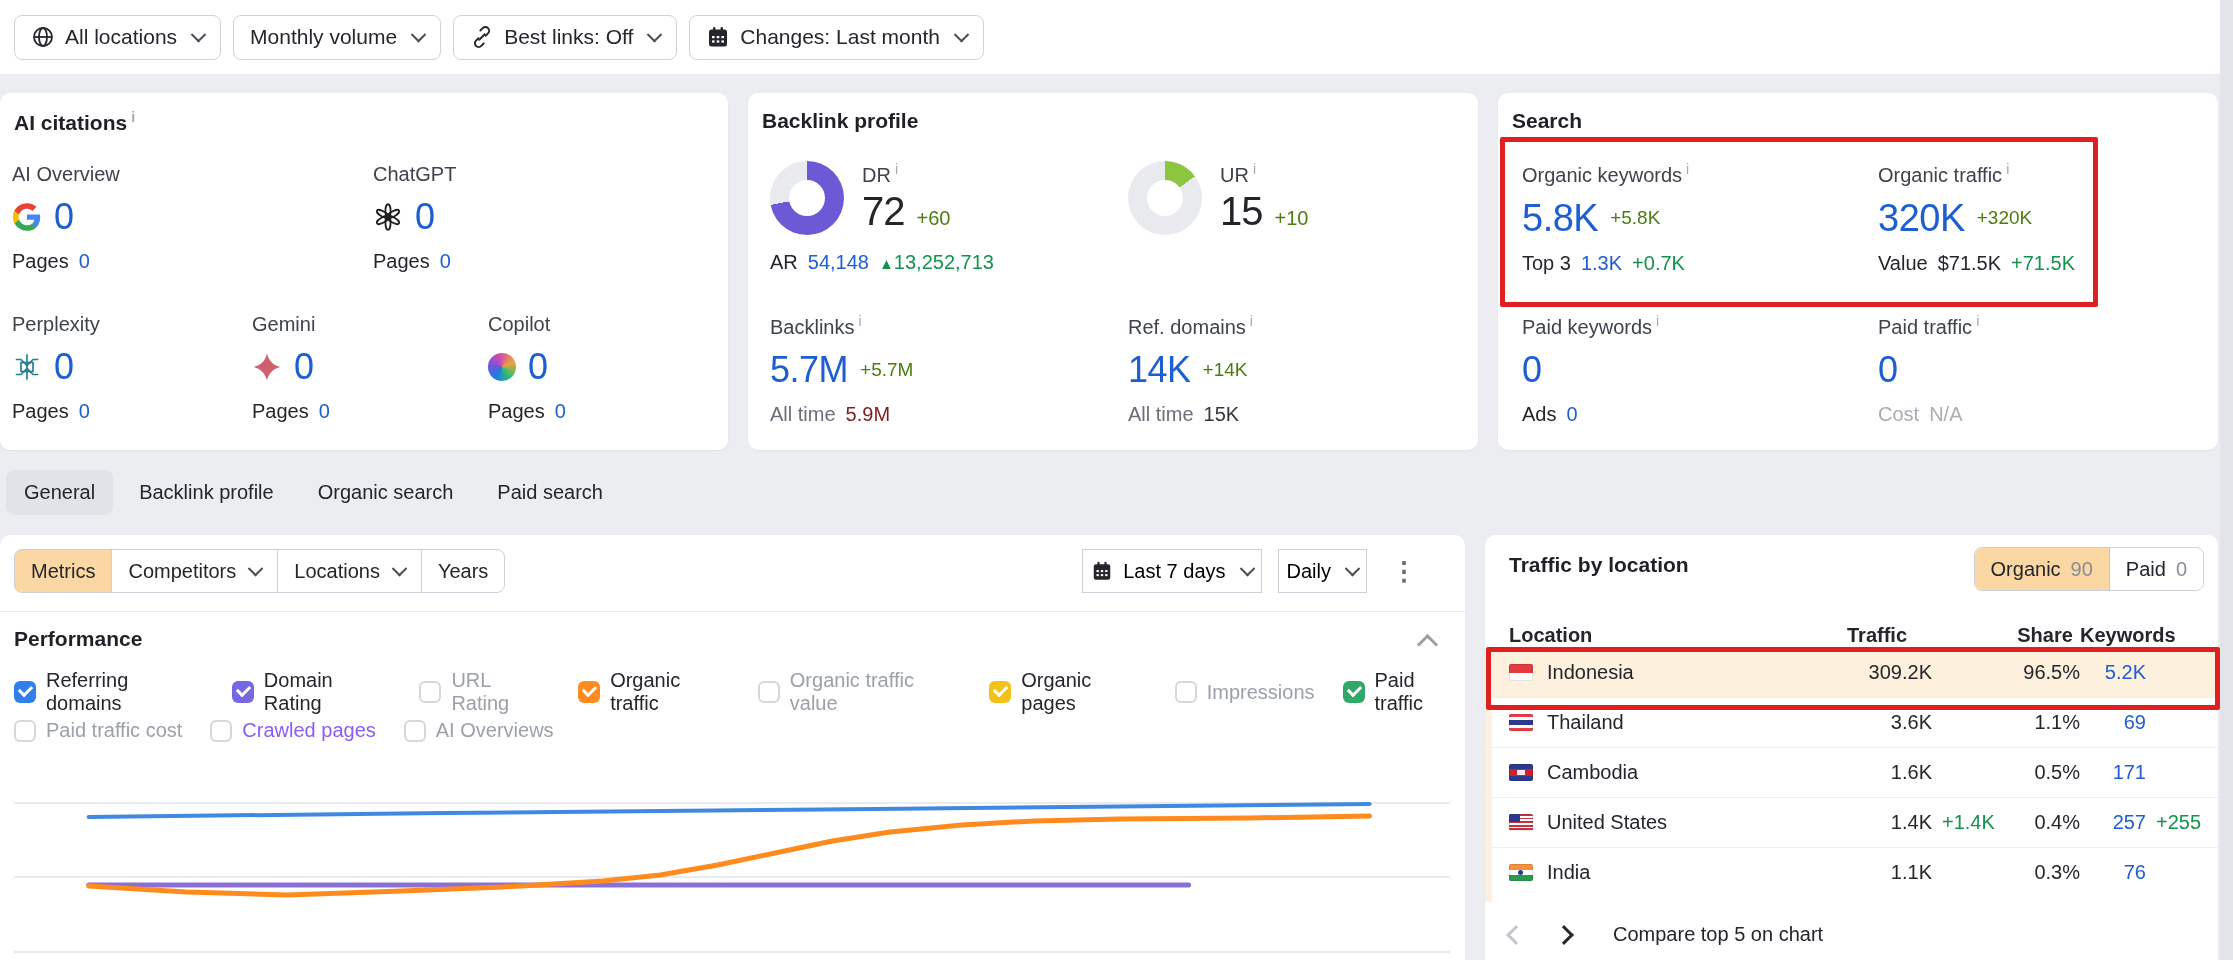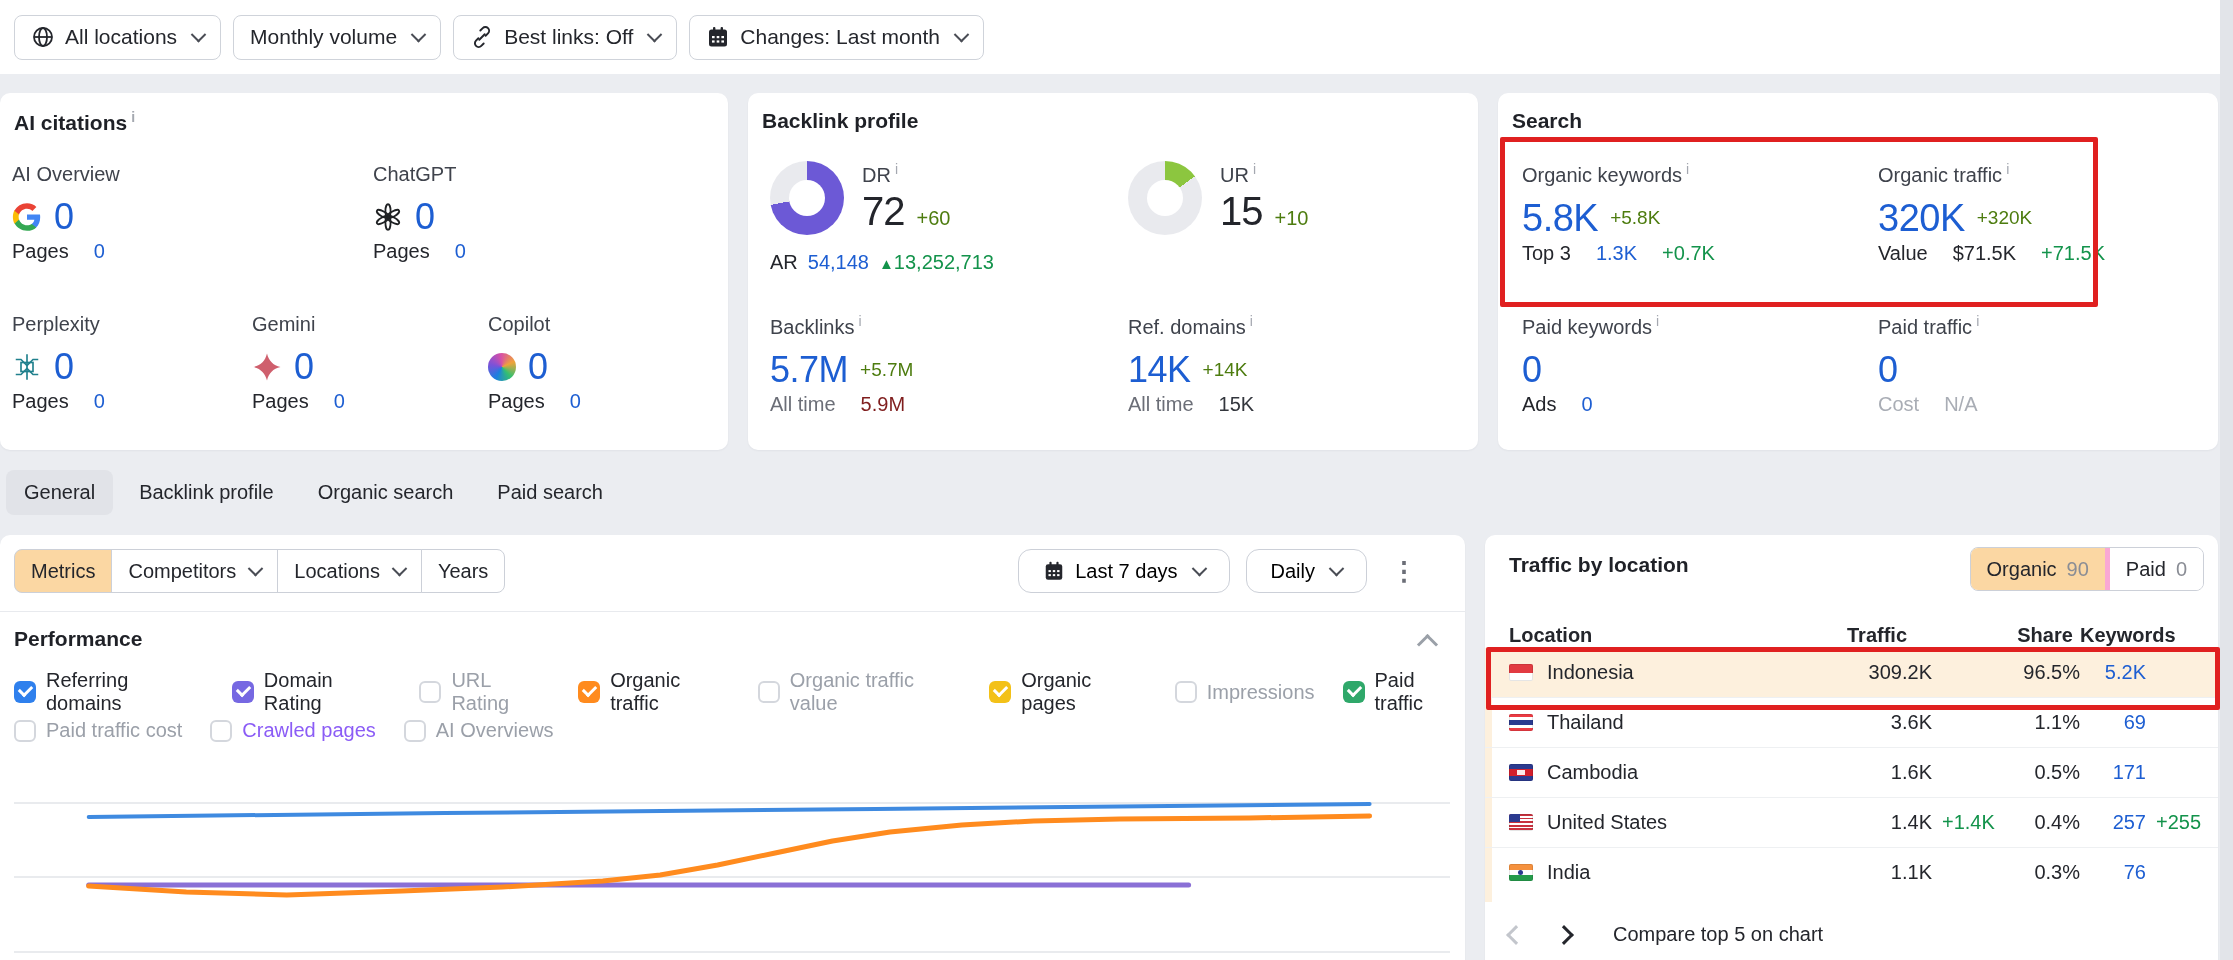--- a/index.html
+++ b/index.html
@@ -24,21 +24,21 @@
   .tbtn{display:inline-flex;align-items:center;gap:10px;height:45px;padding:0 16px;background:#fff;border:1px solid #cfd3da;border-radius:8px;font-size:21px;color:#24262c;cursor:pointer}
   .tbtn svg{display:block}
   
   .card-title{position:absolute;left:14px;top:16px;font-size:21px;font-weight:700;color:#1f2127}
   .metric{position:absolute;width:330px}
   .m-label{font-size:20px;color:#3f434c}
   .vrow{display:flex;align-items:center;gap:12px;margin-top:10px}
   .num{font-size:36px;color:#1d5ed2;letter-spacing:-.5px}
   .num-xl{font-size:38px}
   .delta{font-size:19px;color:#4d7c0f}
-  .subrow{margin-top:2px;font-size:20px;display:flex;gap:25px;align-items:flex-start}
+  .subrow{margin-top:12px;font-size:20px;display:flex;gap:10px;align-items:flex-start}
   .donut{width:74px;height:74px;border-radius:50%;position:relative;flex:none}
   .donut::after{content:"";position:absolute;inset:19px;background:#fff;border-radius:50%}
   .gauge{position:absolute;display:flex;gap:18px;align-items:flex-start}
   .g-label{font-size:20px;color:#3f434c}
   .g-val{font-size:40px;color:#23252b;letter-spacing:-1px}
   .icon28{width:30px;height:30px;flex:none}
   .icon-copilot{width:28px;height:28px;border-radius:50%;background:conic-gradient(from 210deg,#1b7ee0,#7a52d9,#d64fa8,#f0a33a,#35c06f,#1b7ee0)}
   
   .redbox{position:absolute;border:5px solid #e02020;border-radius:2px;pointer-events:none;z-index:30}
   
@@ -46,21 +46,21 @@
   .tab{font-size:20px;color:#24262c;padding:11px 18px;border-radius:8px;cursor:pointer}
   .tab.active{background:#e1e3e8}
   
   .seg{display:inline-flex}
   .seg .sbtn{display:inline-flex;align-items:center;gap:8px;height:44px;padding:0 16px;border:1px solid #ccd0d8;background:#fff;font-size:20px;color:#24262c;margin-left:-1px;cursor:pointer}
   .seg .sbtn:first-child{border-radius:8px 0 0 8px;margin-left:0}
   .seg .sbtn:last-child{border-radius:0 8px 8px 0}
   .seg .sbtn.sel{background:#fbd7a3;border-color:#ccd0d8}
   .controls{position:absolute;left:14px;right:40px;top:14px;display:flex;align-items:center}
   .rightctl{margin-left:auto;display:flex;align-items:center;gap:16px}
-  .obtn{display:inline-flex;align-items:center;gap:10px;height:44px;padding:0 24px;border:1px solid #ccd0d8;border-radius:13px;background:#fff;font-size:20px;cursor:pointer}
+  .obtn{display:inline-flex;align-items:center;gap:10px;height:44px;padding:0 8px;border:1px solid #ccd0d8;border-radius:0;background:#fff;font-size:20px;cursor:pointer}
   .kebab{font-size:26px;color:#6b6e77;letter-spacing:0;padding:0 8px;cursor:pointer;font-weight:700}
   .divider{position:absolute;left:0;right:0;top:76px;height:1px;background:#e8eaee}
   .perf-title{position:absolute;left:14px;top:92px;font-size:21px;font-weight:700;color:#1f2127}
   .collapse{position:absolute;right:30px;top:102px;width:12px;height:12px;border-right:3px solid #9aa0a8;border-bottom:3px solid #9aa0a8;transform:rotate(-135deg);cursor:pointer}
   .cbrow{position:absolute;left:14px;display:flex;gap:28px;align-items:center}
   .cb-item{display:flex;align-items:center;gap:10px;cursor:pointer}
   .cb{width:22px;height:22px;border-radius:6px;border:2px solid #d4d7dd;box-sizing:border-box;background:#fff;position:relative;flex:none}
   .cb.on{border:none}
   .cb.on::after{content:"";position:absolute;left:5px;top:4px;width:10px;height:6px;border-left:3px solid #fff;border-bottom:3px solid #fff;transform:rotate(-45deg)}
   .cb-label{font-size:20px}
@@ -460,21 +460,21 @@
 </div>
 
 <div class="card" style="left:1485px;top:535px;width:733px;height:425px;border-radius:10px 10px 0 0">
   <div class="card-title" style="left:24px;top:18px">Traffic by location</div>
 
   <div class="toggle">
     <div class="tog sel">
         <span>Organic</span>
         <span class="cnt">90</span>
       </div>
-    <div class="tog" style="border-left:5px solid #f9a8d4">
+    <div class="tog" style="border-left:1px solid #f9a8d4">
         <span>Paid</span>
         <span class="cnt">0</span>
       </div>
   </div>
 
   <div class="loc-head loc-grid">
     <div>Location</div>
     <div class="r">Traffic</div>
     <div></div>
     <div class="r">Share</div>

